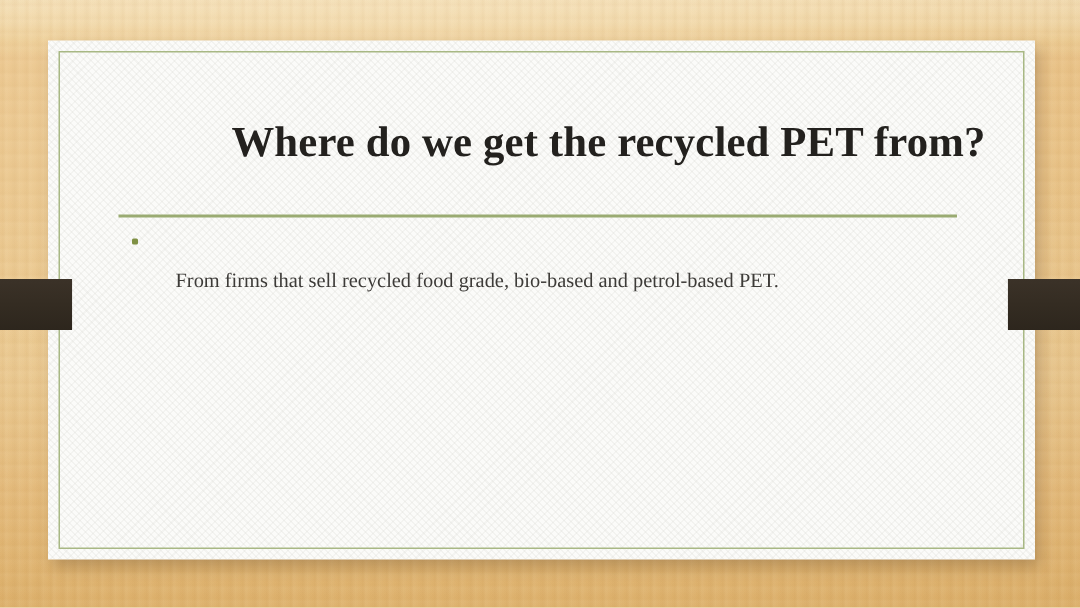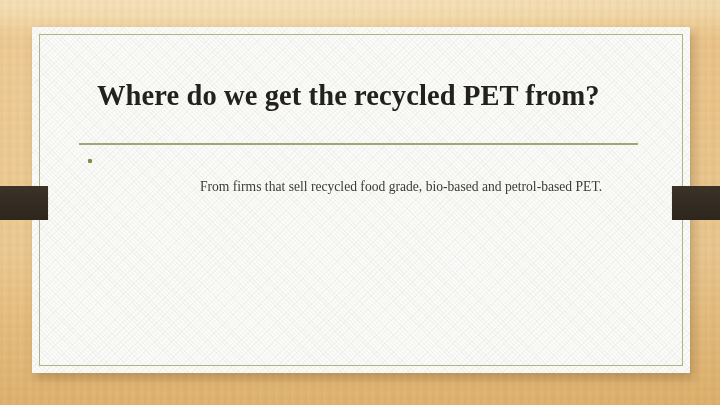--- a/index.html
+++ b/index.html
@@ -146,20 +146,21 @@
     left: 65px;
     top: 52px;
     width: 560px;
     font-family: "Liberation Serif", "DejaVu Serif", serif;
     font-weight: bold;
     font-size: 28.5px;
     line-height: 34px;
     letter-spacing: 0.1px;
     color: #23211e;
     white-space: nowrap;
+    text-align: right;
   }
 
   #title-rule {
     position: absolute;
     left: 47px;
     top: 116px;
     width: 559px;
     height: 2px;
     background: #9aab72;
   }
@@ -178,28 +179,27 @@
     position: absolute;
     left: 9px;
     top: 4px;
     width: 4px;
     height: 4px;
     background: #7f9043;
     border-radius: 1px;
   }
   #body-text {
     display: block;
-    margin-left: 64px;
+    margin-left: 38px;
     padding-top: 22px;
     font-family: "Liberation Serif", "DejaVu Serif", serif;
     font-size: 13.6px;
     line-height: 19px;
     color: #3d3b38;
     white-space: nowrap;
-    text-align: center;
   }
 </style>
 </head>
 <body>
 
 <div id="slide-stage">
 
   <div id="wood-base"></div>
   <div id="wood-grain-v"></div>
   <div id="wood-grain-h"></div>

